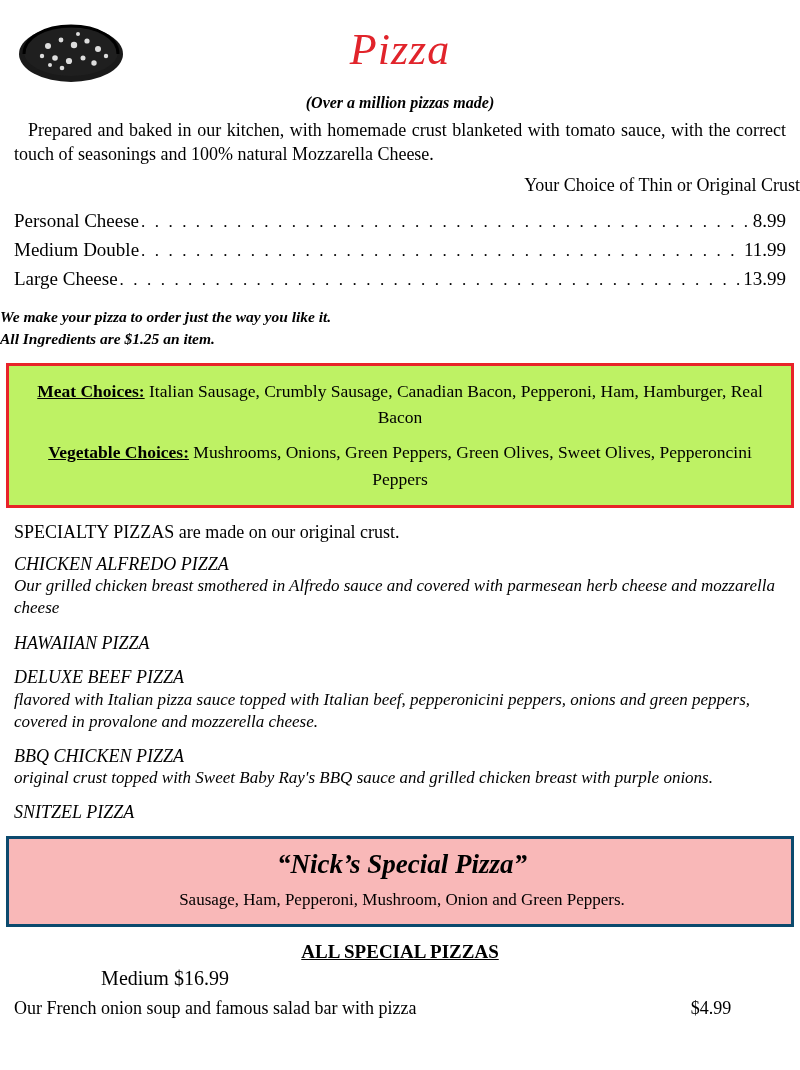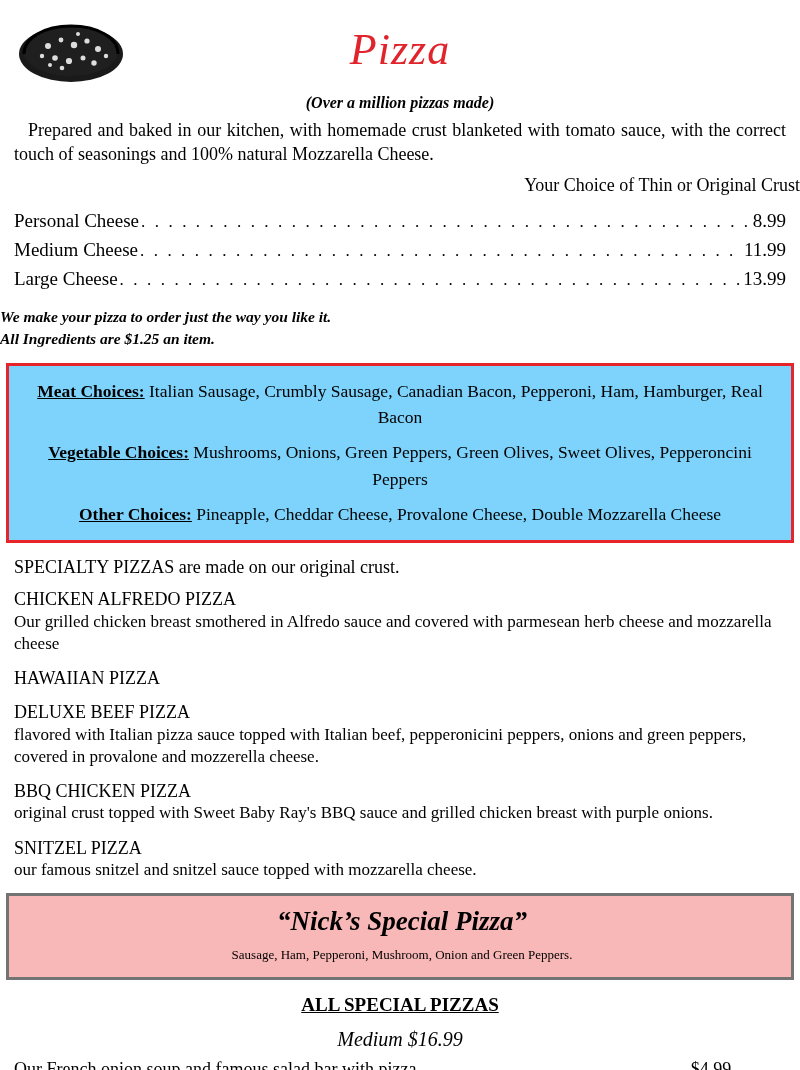--- a/index.html
+++ b/index.html
@@ -95,84 +95,83 @@
     font-weight: bold;
     font-style: italic;
     margin-top: 12px;
     line-height: 1.45;
   }
 
   
   .toppings-box {
     margin: 12px 6px 0 6px;
     border: 3px solid #e8232a;
-    background: #7dd3fc;
+    background: #bef264;
     padding: 12px 10px 13px 10px;
     text-align: center;
   }
   .topping-group {
     font-size: 17.5px;
     line-height: 1.5;
     margin-bottom: 9px;
   }
   .topping-group:last-child { margin-bottom: 0; }
   .topping-label {
     font-weight: bold;
     text-decoration: underline;
   }
 
   
   .specialty-intro {
     font-size: 18px;
     margin: 14px 14px 0 14px;
   }
   .spec-list { margin: 10px 14px 0 14px; }
-  .spec-item { margin-bottom: 12px; }
+  .spec-item { margin-bottom: 12px; font-style: italic; }
   .spec-name {
     font-size: 18px;
     line-height: 1.25;
   }
   .spec-desc {
     font-size: 17px;
     line-height: 1.3;
   }
 
   
   .nicks-box {
     margin: 6px 6px 0 6px;
-    border: 3px solid #737373;
+    border: 3px solid #0c4a6e;
     background: #f9b8b8;
     padding: 10px 6px 14px 10px;
     text-align: center;
   }
   .nicks-title {
     font-size: 27px;
     font-style: italic;
     font-weight: bold;
     font-family: "Liberation Serif", serif;
     margin-bottom: 10px;
   }
   .nicks-items {
-    font-size: 13px;
+    font-size: 17px;
   }
 
   
   .all-special-title {
     text-align: center;
     font-size: 19px;
     font-weight: bold;
     text-decoration: underline;
     margin-top: 14px;
   }
   .footer-prices {
     display: flex;
-    justify-content: center;
-    margin-top: 12px;
+    justify-content: space-between;
+    margin-top: 4px;
     font-size: 20px;
-    font-style: italic;
   }
   .footer-prices .med { width: 330px; text-align: center; }
   .footer-prices .lg  { width: 330px; text-align: center; }
   .soup-row {
     display: flex;
     margin-top: 8px;
     font-size: 18px;
     padding: 0 14px;
   }
   .soup-row .soup-text { flex: 1 1 auto; }
@@ -215,21 +214,21 @@
   <div class="intro">Prepared and baked in our kitchen, with homemade crust blanketed with tomato sauce, with the correct touch of seasonings and 100% natural Mozzarella Cheese.</div>
   <div class="crust-choice">Your Choice of Thin or Original Crust</div>
 
   <div class="prices">
     <div class="price-row">
       <span class="name">Personal Cheese</span>
       <span class="dots">. . . . . . . . . . . . . . . . . . . . . . . . . . . . . . . . . . . . . . . . . . . . . . . . . . . . . . . . . .</span>
       <span class="amt">8.99</span>
     </div>
     <div class="price-row">
-      <span class="name">Medium Cheese</span>
+      <span class="name">Medium Double</span>
       <span class="dots">. . . . . . . . . . . . . . . . . . . . . . . . . . . . . . . . . . . . . . . . . . . . . . . . . . . . . . . . . .</span>
       <span class="amt">11.99</span>
     </div>
     <div class="price-row">
       <span class="name">Large Cheese</span>
       <span class="dots">. . . . . . . . . . . . . . . . . . . . . . . . . . . . . . . . . . . . . . . . . . . . . . . . . . . . . . . . . .</span>
       <span class="amt">13.99</span>
     </div>
   </div>
 
@@ -238,23 +237,20 @@
     <div>All Ingredients are $1.25 an item.</div>
   </div>
 
   <div class="toppings-box">
     <div class="topping-group">
       <span class="topping-label">Meat Choices:</span><span> Italian Sausage, Crumbly Sausage, Canadian Bacon, Pepperoni, Ham, Hamburger, Real Bacon</span>
     </div>
     <div class="topping-group">
       <span class="topping-label">Vegetable Choices:</span><span> Mushrooms, Onions, Green Peppers, Green Olives, Sweet Olives, Pepperoncini Peppers</span>
     </div>
-    <div class="topping-group">
-      <span class="topping-label">Other Choices:</span><span> Pineapple, Cheddar Cheese, Provalone Cheese, Double Mozzarella Cheese</span>
-    </div>
   </div>
 
   <div class="specialty-intro">SPECIALTY PIZZAS are made on our original crust.</div>
 
   <div class="spec-list">
     <div class="spec-item">
       <div class="spec-name">CHICKEN ALFREDO PIZZA</div>
       <div class="spec-desc">Our grilled chicken breast smothered in Alfredo sauce and covered with parmesean herb cheese and mozzarella cheese</div>
     </div>
     <div class="spec-item">
@@ -263,21 +259,20 @@
     <div class="spec-item">
       <div class="spec-name">DELUXE BEEF PIZZA</div>
       <div class="spec-desc">flavored with Italian pizza sauce topped with Italian beef, pepperonicini peppers, onions and green peppers, covered in provalone and mozzerella cheese.</div>
     </div>
     <div class="spec-item">
       <div class="spec-name">BBQ CHICKEN PIZZA</div>
       <div class="spec-desc">original crust topped with Sweet Baby Ray's BBQ sauce and grilled chicken breast with purple onions.</div>
     </div>
     <div class="spec-item">
       <div class="spec-name">SNITZEL PIZZA</div>
-      <div class="spec-desc">our famous snitzel and snitzel sauce topped with mozzarella cheese.</div>
     </div>
   </div>
 
   <div class="nicks-box">
     <div class="nicks-title">“Nick’s Special Pizza”</div>
     <div class="nicks-items">Sausage, Ham, Pepperoni, Mushroom, Onion and Green Peppers.</div>
   </div>
 
   <div class="all-special-title">ALL SPECIAL PIZZAS</div>
   <div class="footer-prices">

